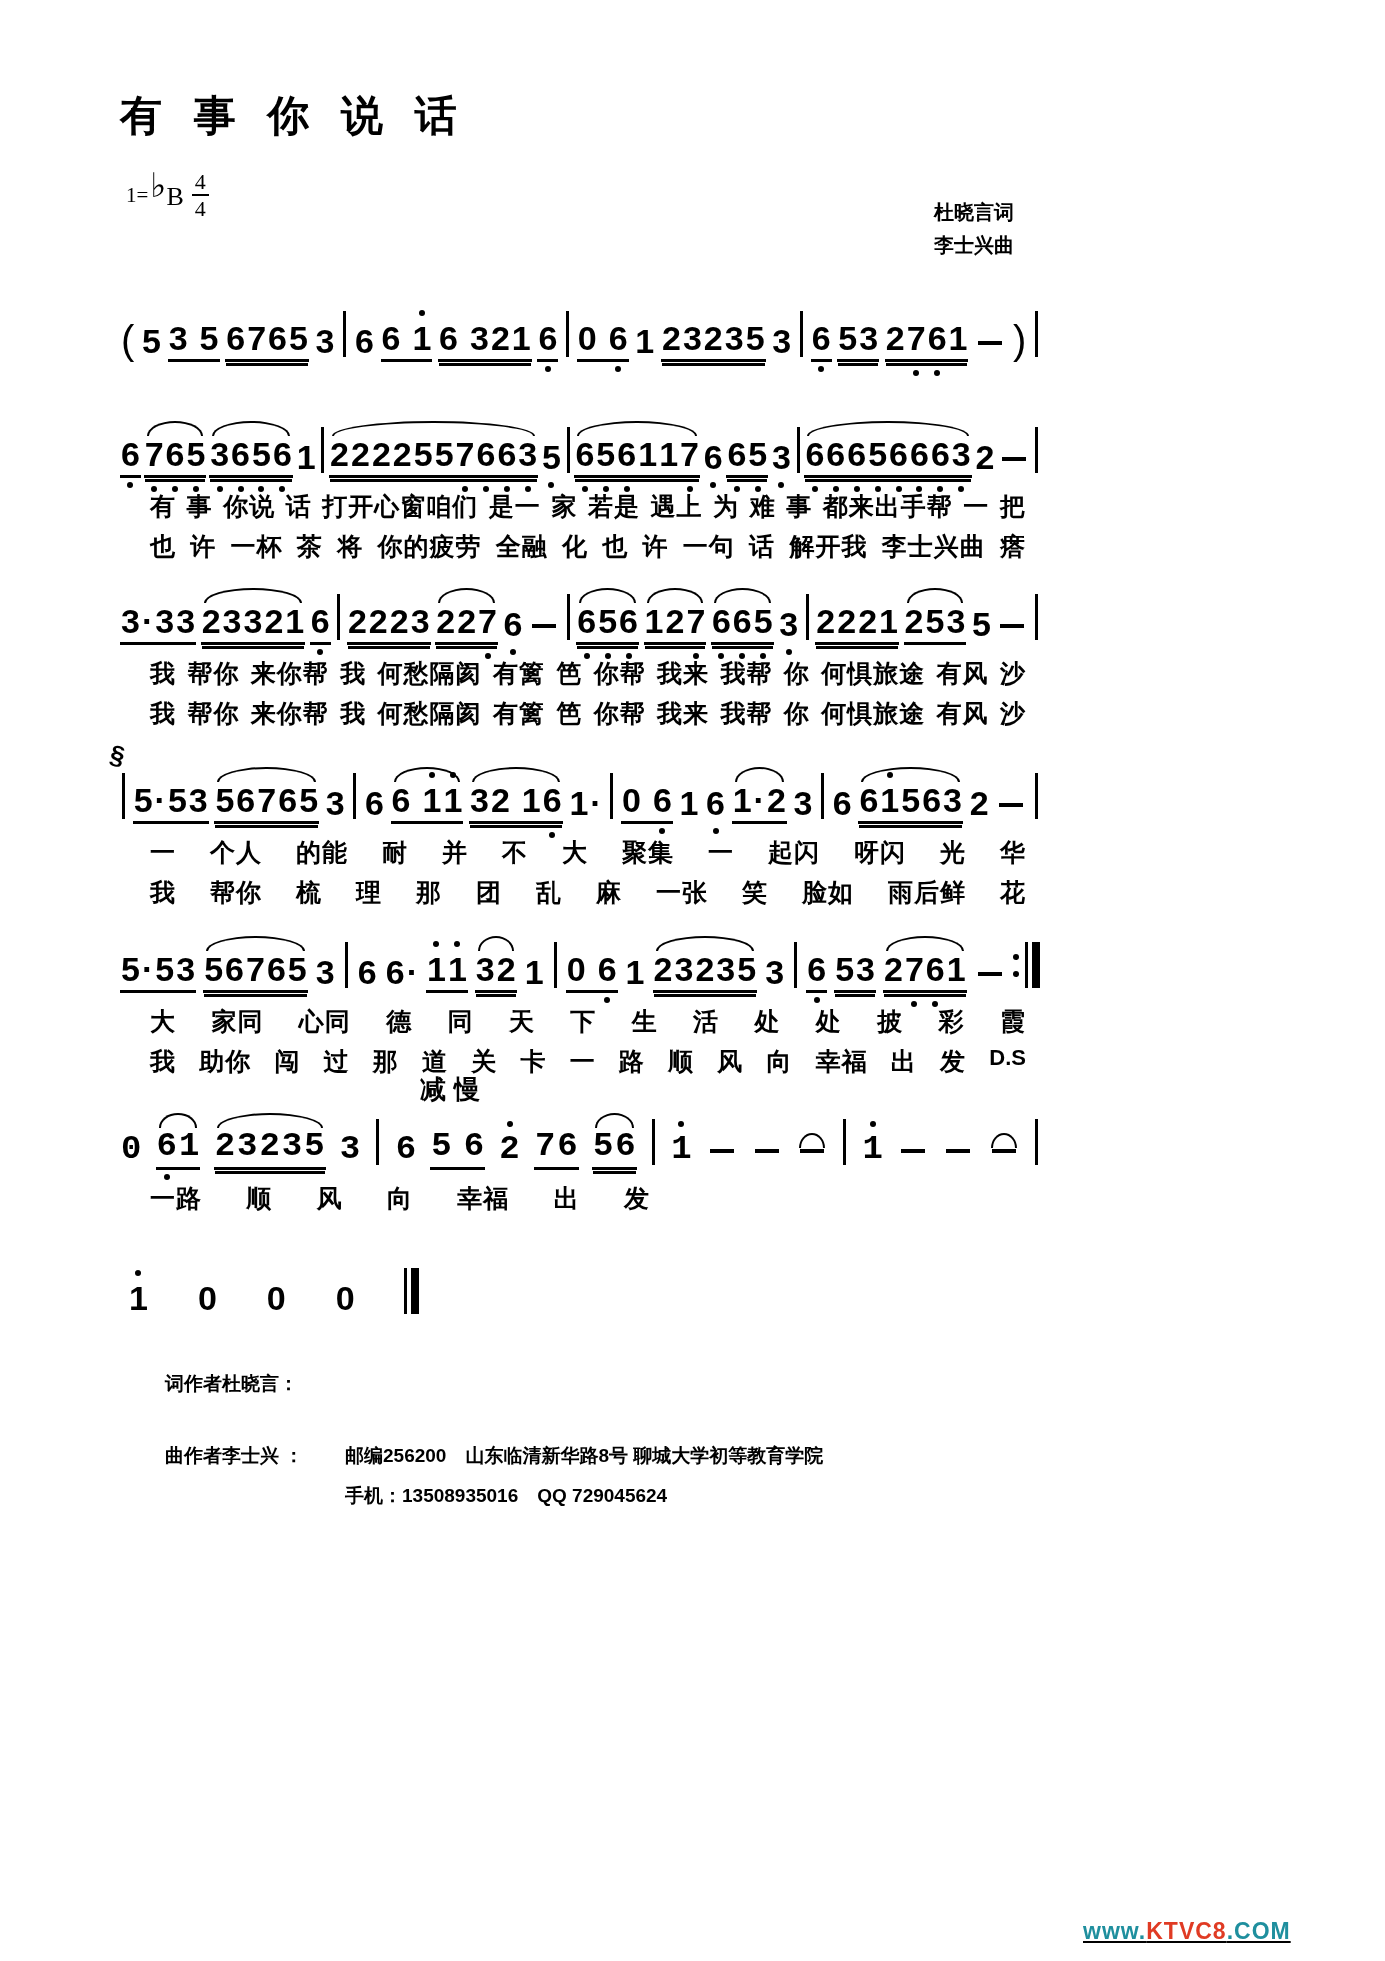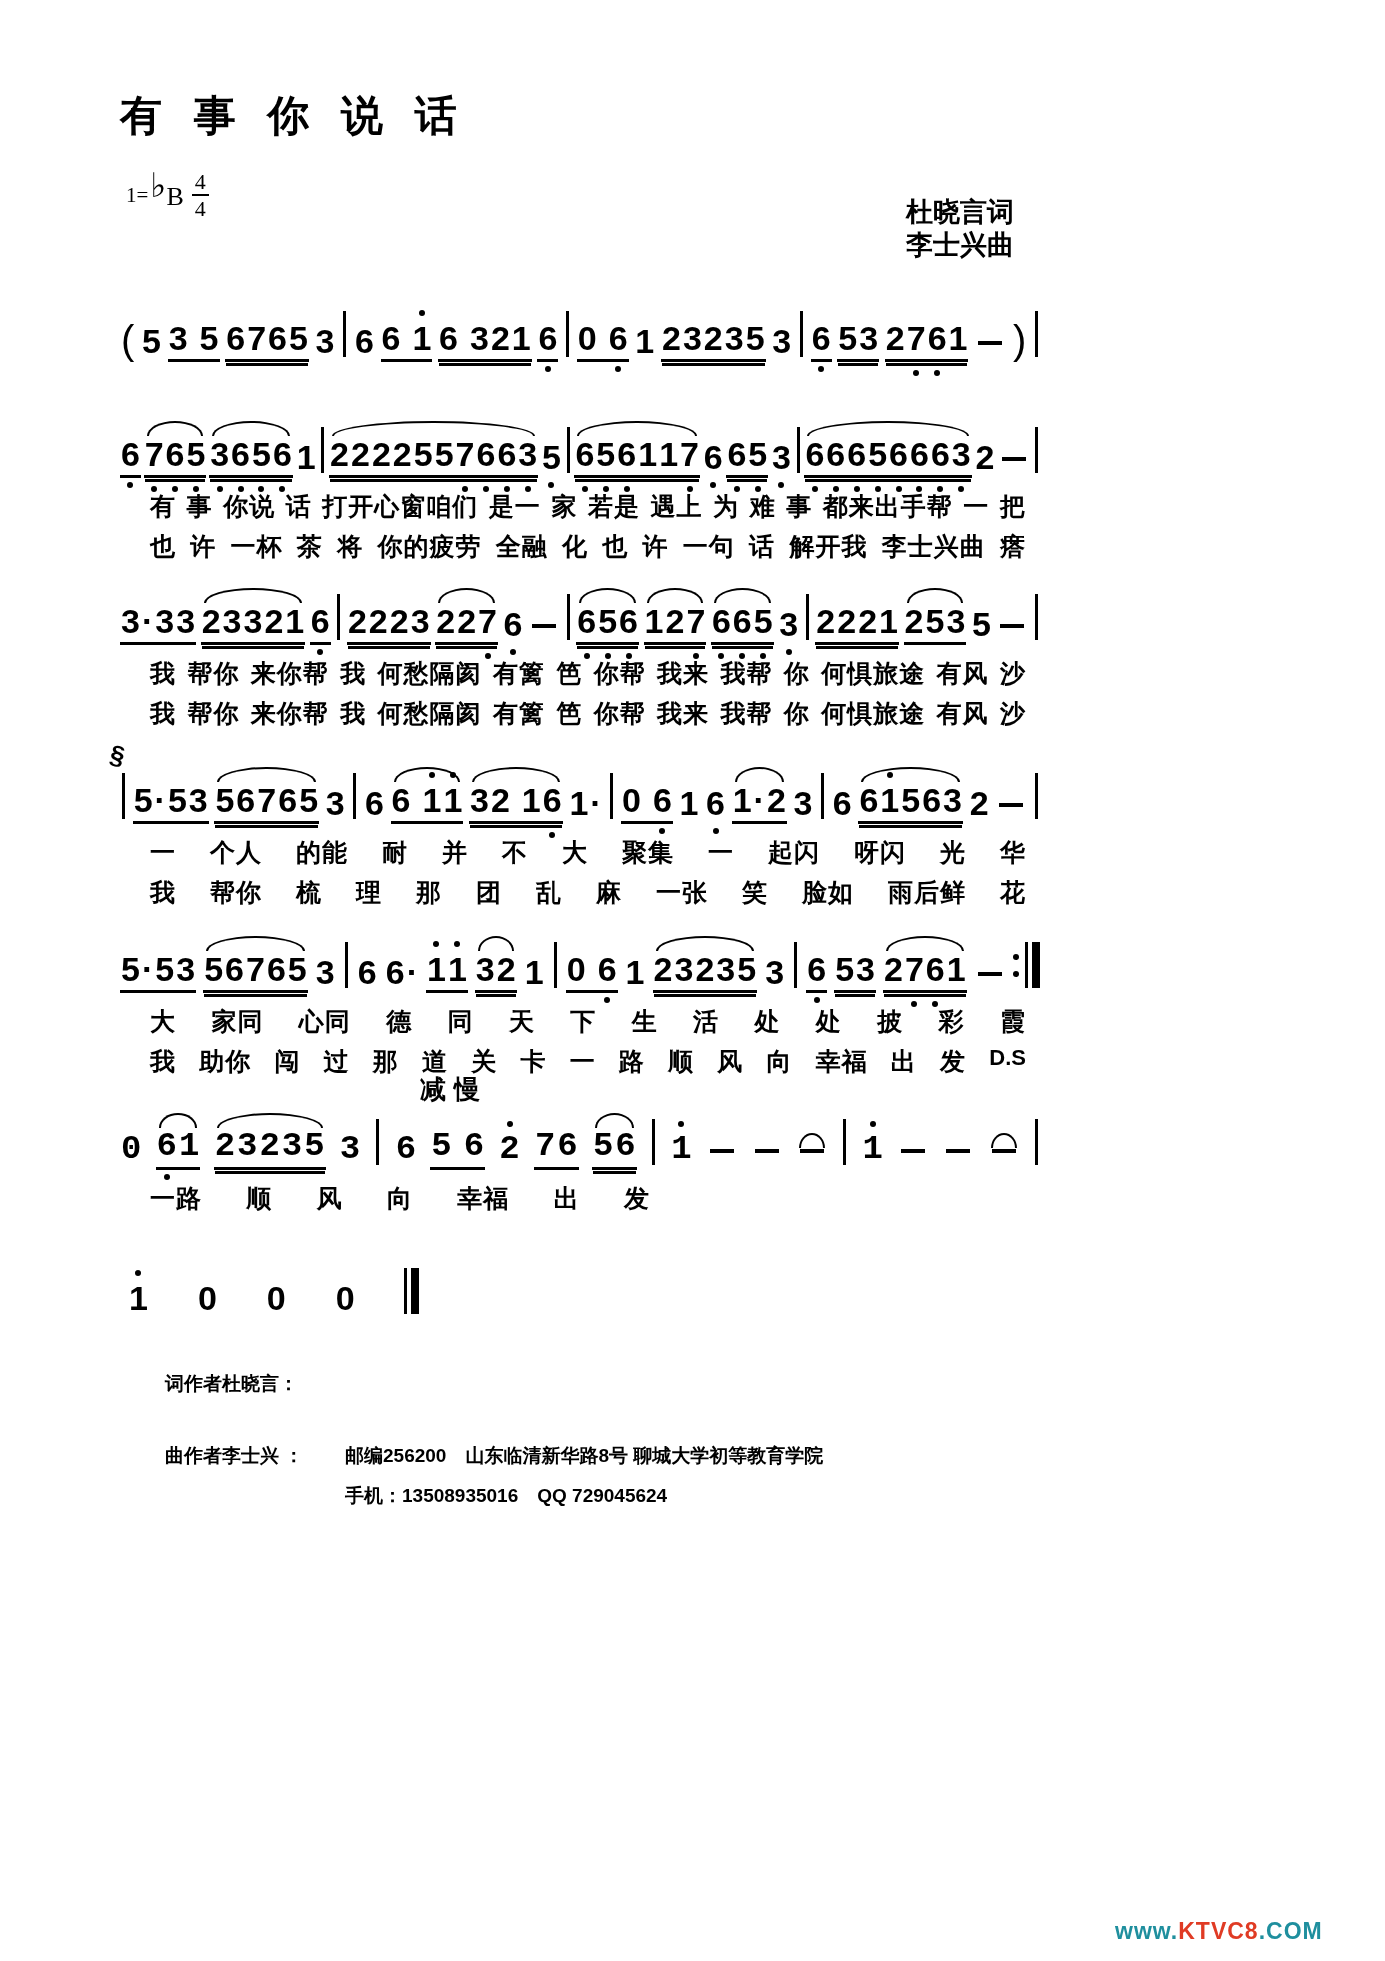--- a/index.html
+++ b/index.html
@@ -11,21 +11,21 @@
   
   .title{margin-top:88px;font-size:42px;font-weight:700;letter-spacing:10px;white-space:pre;}
   .head-band{position:relative;height:140px;}
   .keysig{position:absolute;left:6px;top:26px;display:flex;align-items:center;}
   .keysig .kpre{font-size:21px;font-family:"Liberation Serif",serif;}
   .keysig .kflat{font-size:34px;font-family:"Liberation Serif",serif;position:relative;top:-10px;margin-left:2px;}
   .keysig .kletter{font-size:26px;font-family:"Liberation Serif",serif;position:relative;top:2px;}
   .meter{display:inline-flex;flex-direction:column;align-items:center;margin-left:8px;font-family:"Liberation Serif",serif;}
   .meter .num{font-size:22px;line-height:1.05;border-bottom:2px solid #000;padding:0 3px 1px;}
   .meter .den{font-size:22px;line-height:1.05;padding-top:1px;}
-  .credits{position:absolute;right:26px;top:52px;text-align:right;font-size:27px;font-weight:700;line-height:33px;}
+  .credits{position:absolute;right:26px;top:52px;text-align:right;font-size:20px;font-weight:700;line-height:33px;}
   
   .mline{position:relative;}
   .notation{display:flex;justify-content:space-between;align-items:flex-end;min-height:52px;}
   .notation.short{justify-content:flex-start;gap:48px;padding-left:8px;}
   .grp{position:relative;display:inline-flex;align-items:flex-end;padding-bottom:4px;}
   .grp.u1,.grp.u2{border-bottom:3px solid #000;}
   .grp.u2::after{content:"";position:absolute;left:1px;right:1px;bottom:-7px;height:3px;background:#000;}
   .note{position:relative;display:inline-block;font-size:34px;line-height:1;font-weight:700;padding:0 1px;}
   .note.paren{font-size:40px;font-weight:400;transform:translateY(2px);}
   .dash{width:24px;height:4px;background:#000;margin:0 4px 13px;display:inline-block;}
@@ -53,21 +53,21 @@
   .lyrics.rowA{margin-top:12px;}
   .lyrics.rowB{margin-top:7px;}
   
   .footer{margin-top:52px;font-size:19px;font-weight:700;}
   .foot-row{display:flex;margin-top:0;}
   .foot-label{width:225px;padding-left:45px;box-sizing:border-box;}
   .foot-content{flex:1;}
   .foot-indent{padding-left:225px;margin-top:14px;}
   .foot-gap{margin-top:46px;align-items:center;}
   
-  .watermark{position:absolute;left:1115px;top:1918px;font-size:23px;font-weight:700;letter-spacing:1px;}
+  .watermark{position:absolute;left:1083px;top:1918px;font-size:23px;font-weight:700;letter-spacing:1px;text-decoration:underline;}
 </style>
 </head>
 <body>
 
 <div class="sheet">
 
   <div class="title">有 事 你 说 话</div>
 
   <div class="head-band">
     <div class="keysig">

